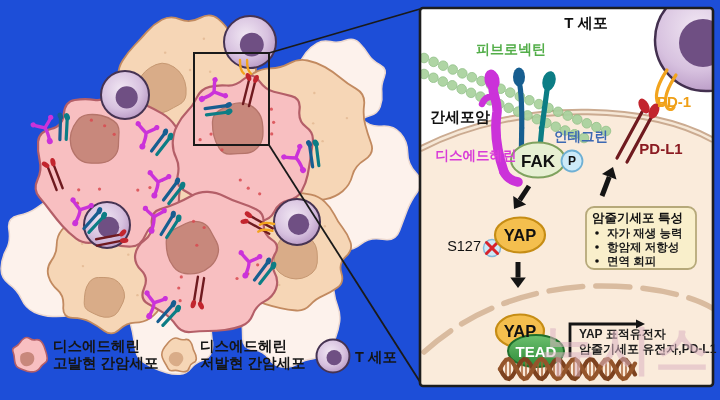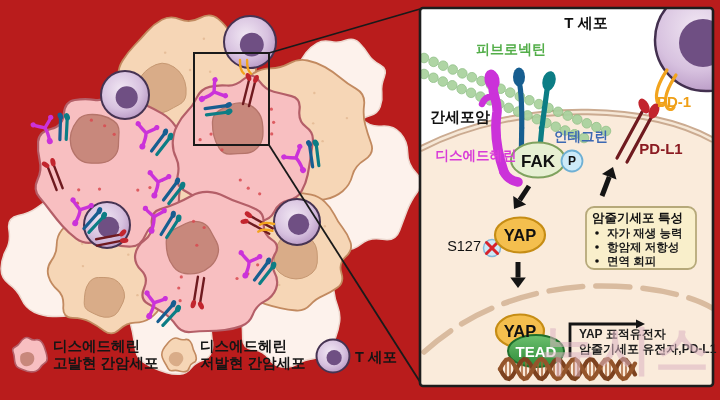--- a/index.html
+++ b/index.html
@@ -1,16 +1,16 @@
 <!DOCTYPE html>
 <html><head>
 <meta charset="utf-8">
 <style>
   html,body{margin:0;padding:0;background:#ffffff;}
-  .stage{position:relative;width:720px;height:400px;background:#b91c1c;overflow:hidden;
+  .stage{position:relative;width:720px;height:400px;background:#1d4ed8;overflow:hidden;
          font-family:"Liberation Sans",sans-serif;}
   svg text{font-family:"Liberation Sans",sans-serif;}
   .b15{font-size:15px;font-weight:bold;fill:#111;}
   .b14g{font-size:14px;font-weight:bold;fill:#53ae49;}
   .b14m{font-size:13.5px;font-weight:bold;fill:#d83bd8;}
   .b14b{font-size:13.5px;font-weight:bold;fill:#3c69b3;}
   .b15o{font-size:15px;font-weight:bold;fill:#ef9f16;}
   .b15r{font-size:15px;font-weight:bold;fill:#8b1b22;}
   .b17{font-size:17px;font-weight:bold;fill:#111;}
   .b12{font-size:12px;font-weight:bold;fill:#111;}

